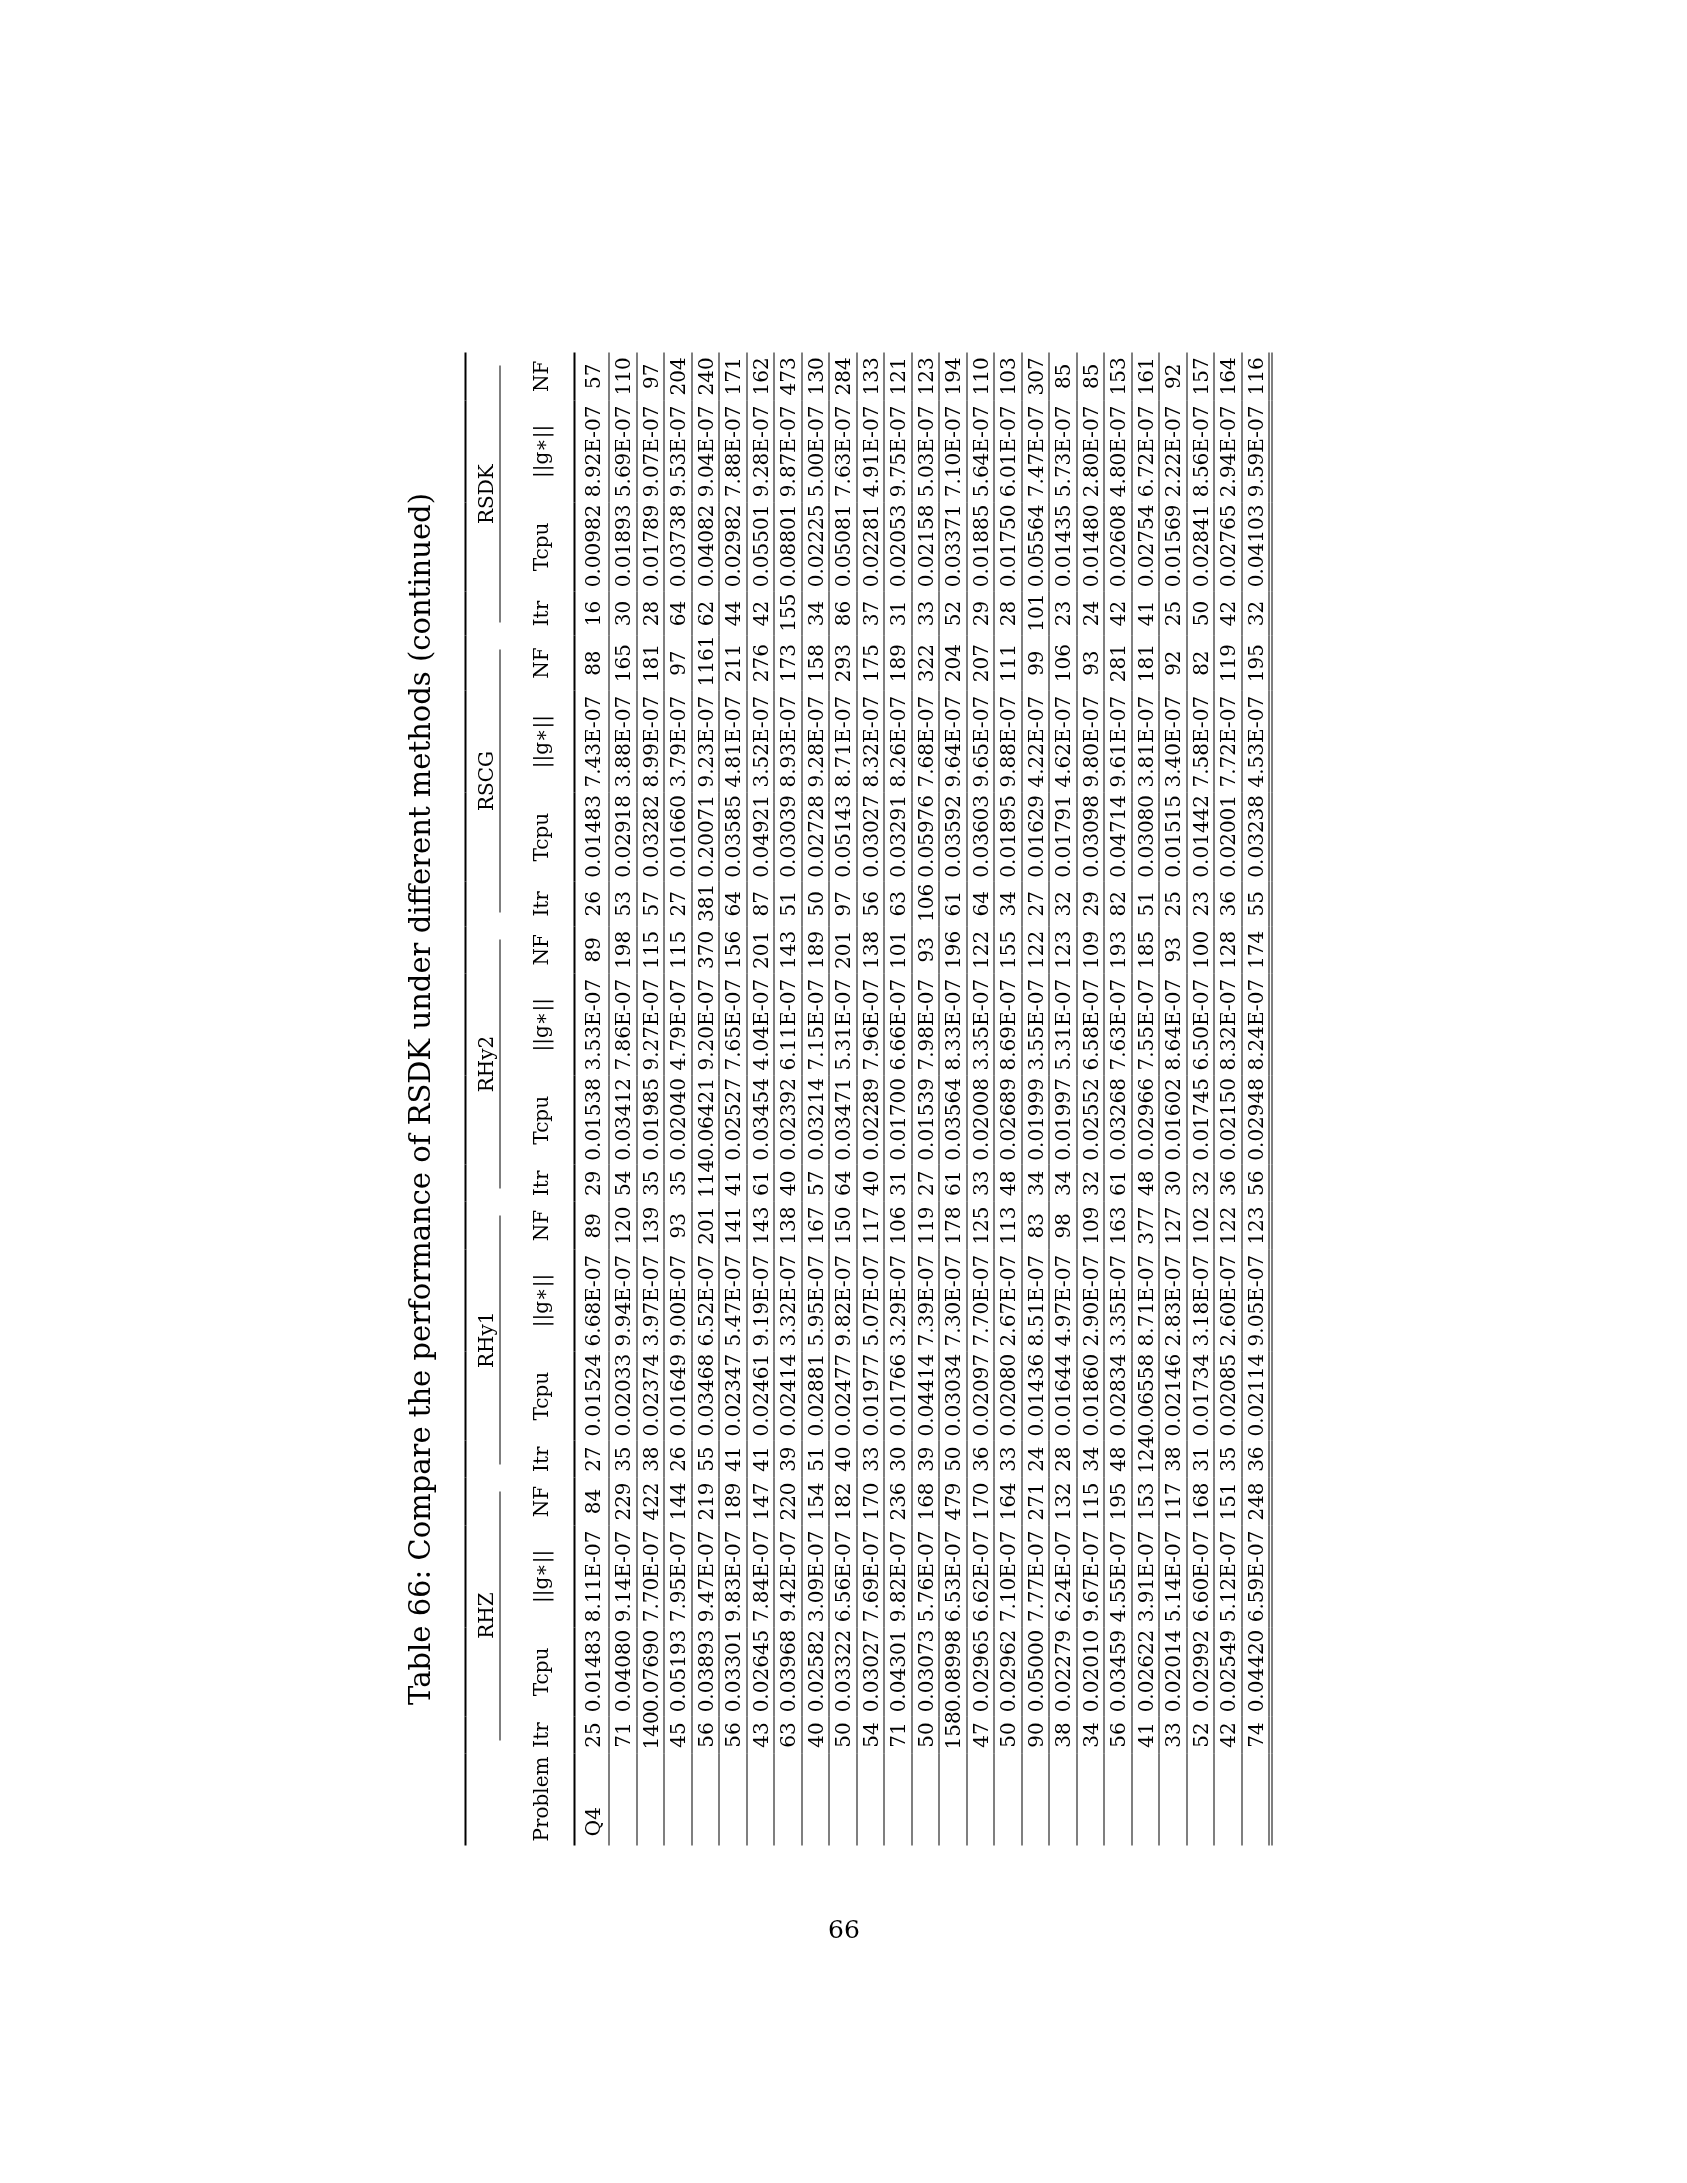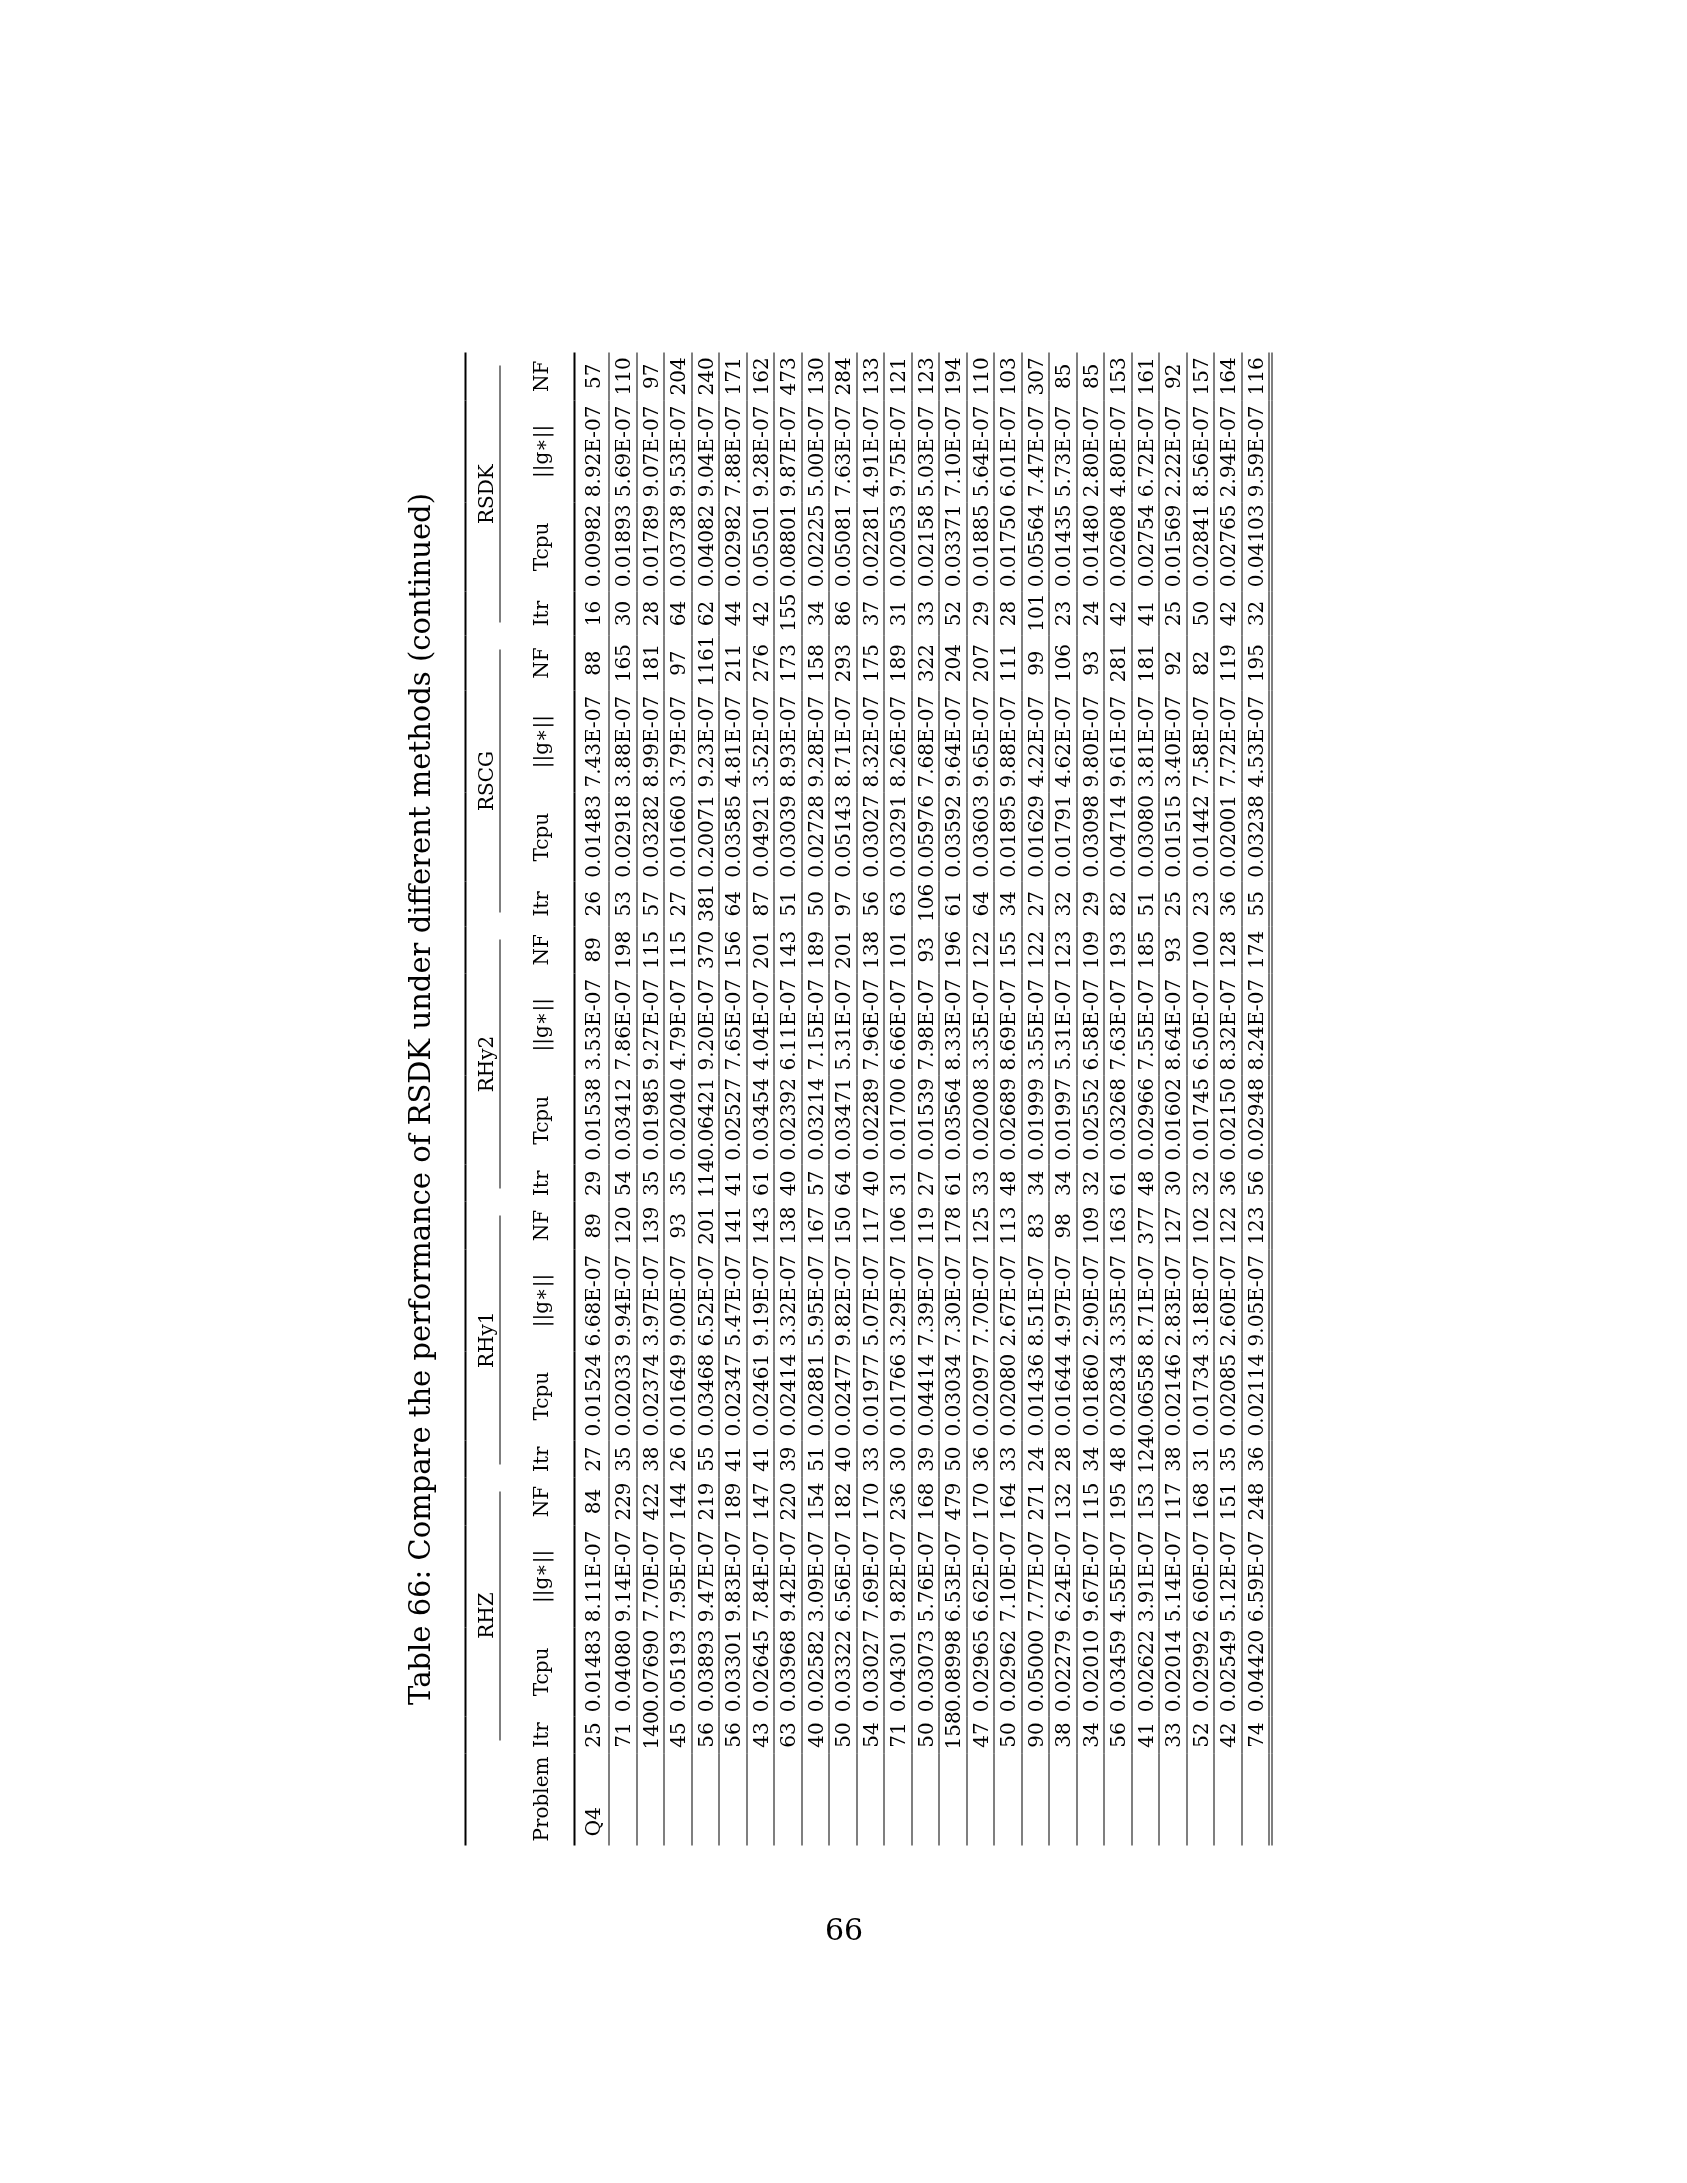--- a/index.html
+++ b/index.html
@@ -23,21 +23,21 @@
     padding: 0 4px; white-space: nowrap; text-align: center; font-weight: normal;
   }
   .grp-row th { height: 41px; vertical-align: middle; }
   .grp-row th.grp span { display: block; border-bottom: 1.3px solid #000; margin: 0 9.3px; padding-bottom: 2.6px; }
   .col-row th { height: 66px; vertical-align: middle; border-bottom: 2px solid #000; }
   tbody tr td { height: 26.5px; border-bottom: 1.3px solid #000; text-align: right; }
   tbody tr td.prob { text-align: left; padding-left: 9.3px; }
   tbody tr:first-child td { height: 33px; }
   tbody tr:last-child td { border-bottom: 4.6px double #000; }
   .pagenum { position: absolute; left: 844px; top: 1929px; transform: translate(-50%, -50%);
-             font-size: 30px; }
+             font-size: 25px; }
 </style>
 </head>
 <body>
 
 <div class="caption">Table 66: Compare the performance of RSDK under different methods (continued)</div>
 
 <div class="table-wrap">
   <table class="data">
     <colgroup>
       <col style="width:89px">

